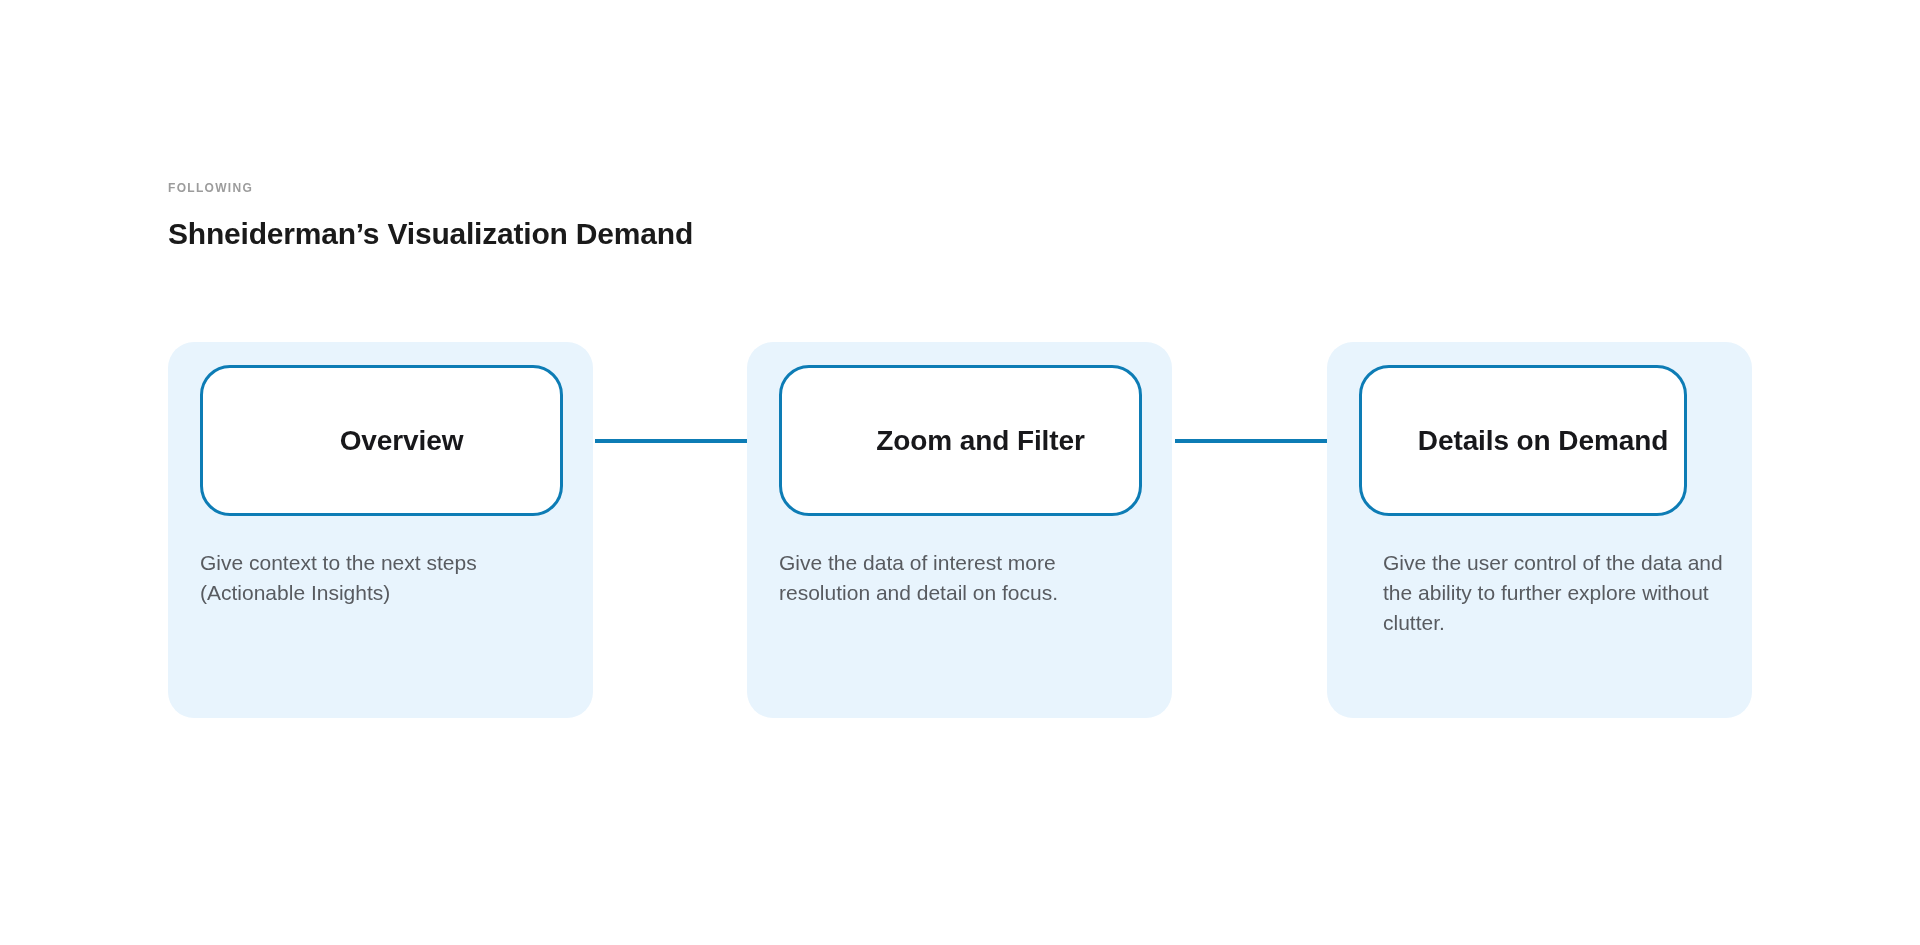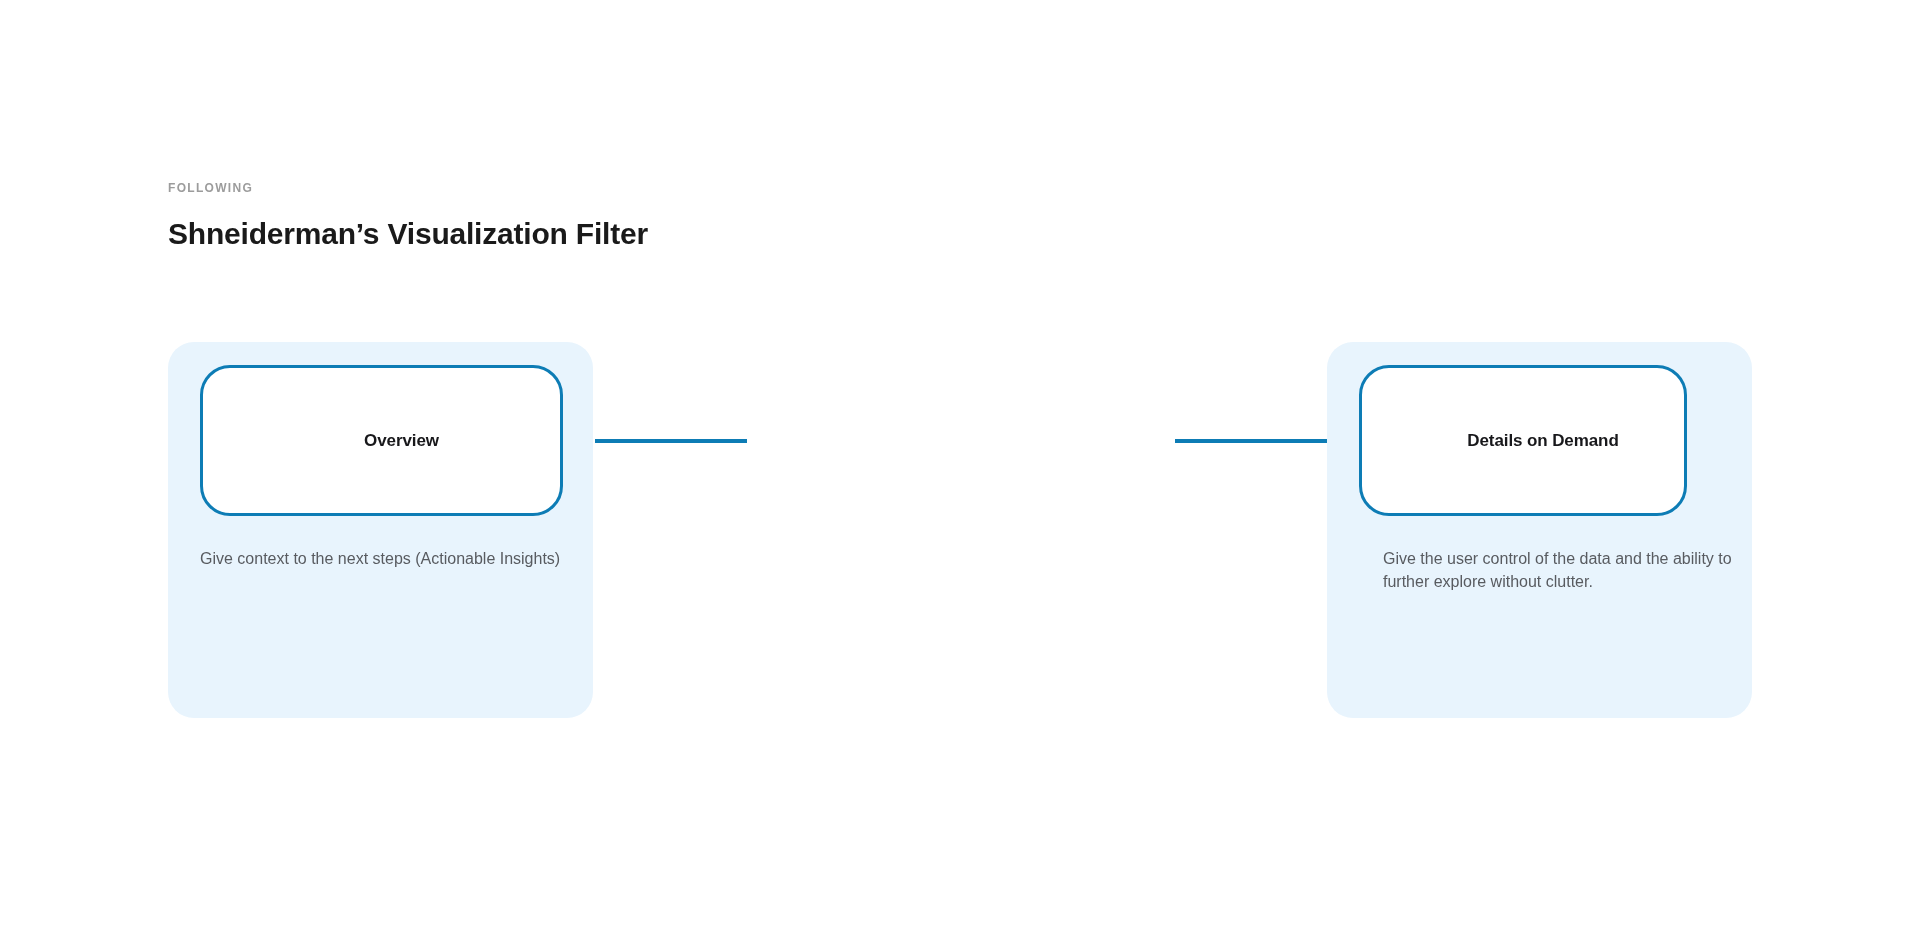--- a/index.html
+++ b/index.html
@@ -80,36 +80,36 @@
     box-sizing: border-box;
     display: flex;
     align-items: center;
     justify-content: center;
   }
   .step.s1 .step-box { left: 32px;  width: 363px; }
   .step.s2 .step-box { left: 32px;  width: 363px; }
   .step.s3 .step-box { left: 32px;  width: 328px; }
 
   .step-label {
-    font-size: 17px;
+    font-size: 28px;
     font-weight: 700;
     color: #18181b;
     letter-spacing: -0.1px;
     text-align: center;
     white-space: nowrap;
     font-family: "Liberation Sans", sans-serif;
     margin-left: 40px;
   }
 
   .step-desc {
     position: absolute;
     left: 32px;
     top: 206px;
     width: 372px;
-    font-size: 16px;
+    font-size: 21px;
     line-height: 1.42;
     color: #585b60;
     font-family: "Liberation Sans", sans-serif;
   }
   .step.s3 .step-desc { width: 365px; margin-left: 24px; }
 
   
   .connector {
     position: absolute;
     top: 97px;
@@ -119,35 +119,41 @@
   .connector.c1 { left: 427px; width: 152px; }
   .connector.c2 { left: 1007px; width: 152px; }
 </style>
 </head>
 <body>
 
 <div class="page">
 
   <div class="header">
     <div class="eyebrow">FOLLOWING</div>
-    <h1 class="page-title">Shneiderman’s Visualization Filter</h1>
+    <h1 class="page-title">Shneiderman’s Visualization Demand</h1>
   </div>
 
   <div class="flow">
 
     <div class="connector c1"></div>
     <div class="connector c2"></div>
 
     <div class="step s1">
       <div class="step-box">
         <span class="step-label">Overview</span>
       </div>
       <div class="step-desc">Give context to the next steps (Actionable Insights)</div>
     </div>
 
+    <div class="step s2">
+      <div class="step-box">
+        <span class="step-label">Zoom and Filter</span>
+      </div>
+      <div class="step-desc">Give the data of interest more resolution and detail on focus.</div>
+    </div>
 
     <div class="step s3">
       <div class="step-box">
         <span class="step-label">Details on Demand</span>
       </div>
       <div class="step-desc">Give the user control of the data and the ability to further explore without clutter.</div>
     </div>
 
   </div>
 

